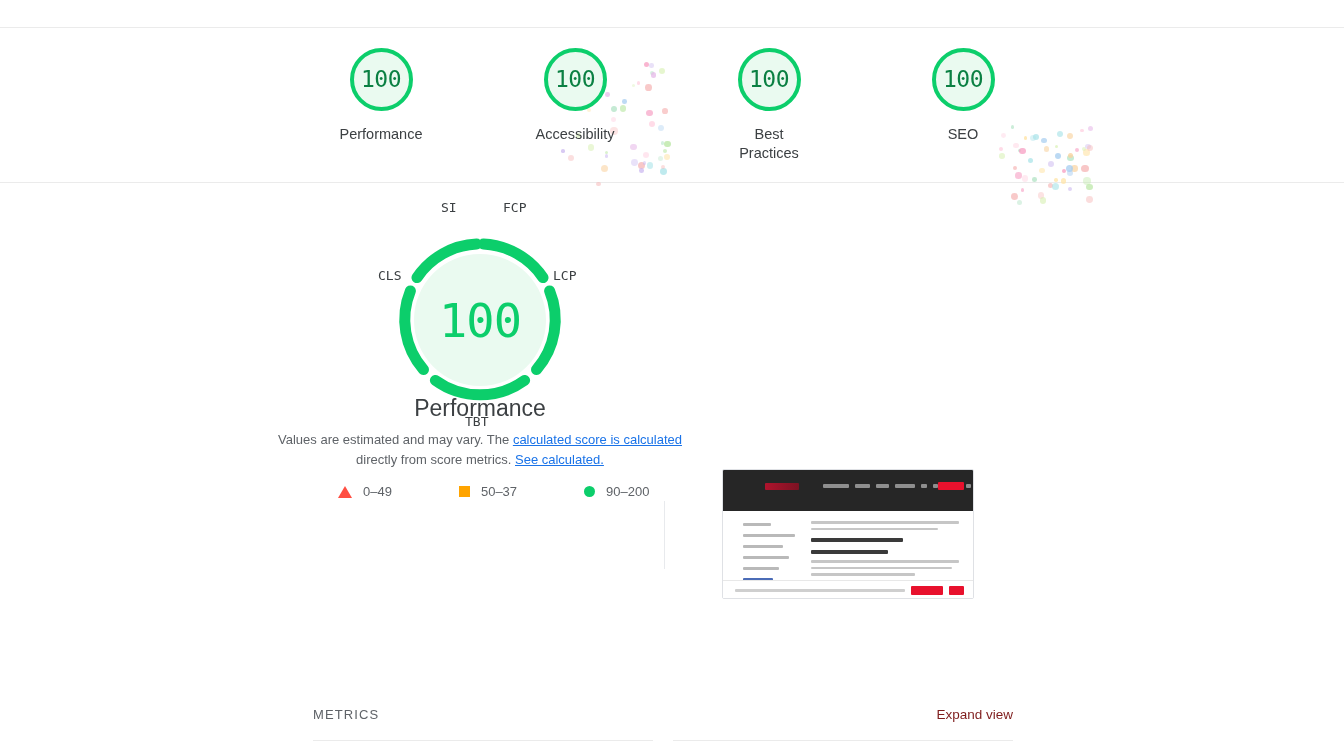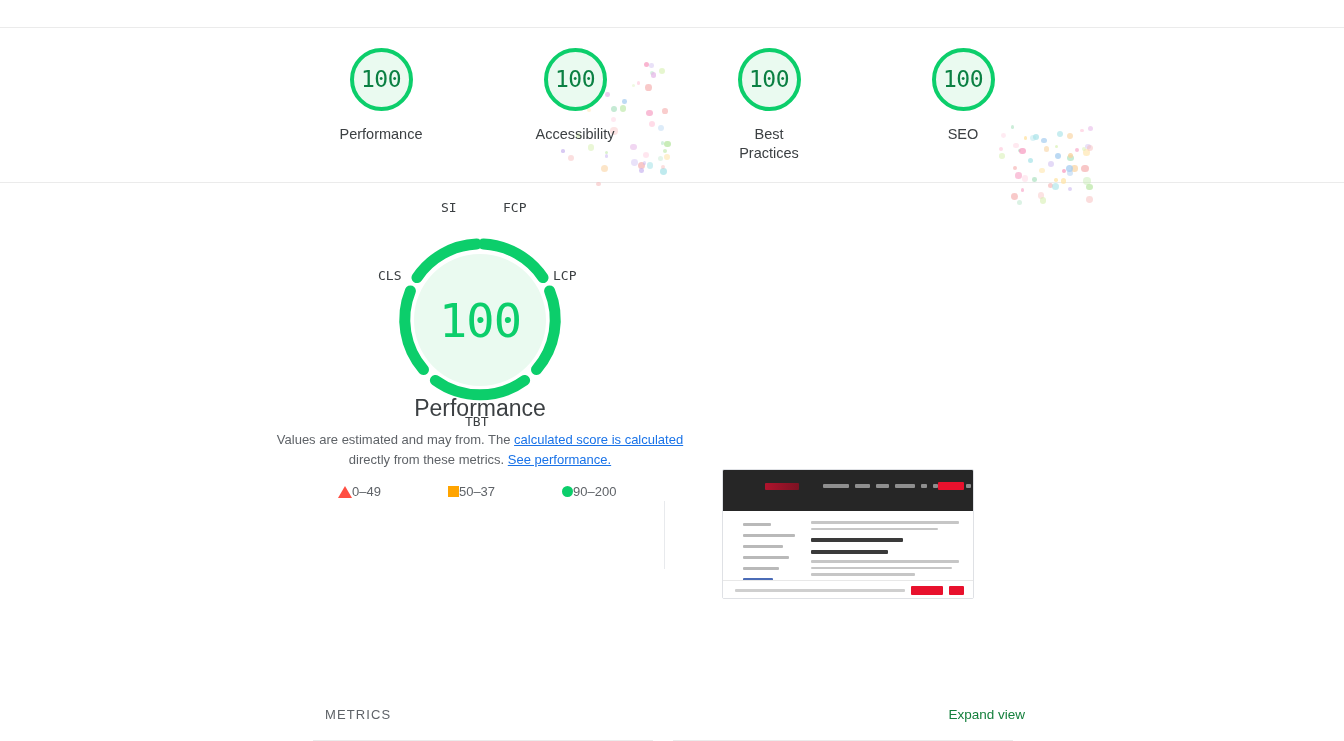--- a/index.html
+++ b/index.html
@@ -148,21 +148,21 @@
   .legend {
     position: absolute;
     left: 338px;
     top: 301px;
     display: flex;
     gap: 67px;
     align-items: center;
     font-size: 13px;
     color: #5f6368;
   }
-  .legend-item { display: flex; align-items: center; }
+  .legend-item { display: flex; align-items: center; gap: 11px; }
   .swatch-tri {
     width: 0; height: 0;
     border-left: 7px solid transparent;
     border-right: 7px solid transparent;
     border-bottom: 12px solid #ff4e42;
   }
   .swatch-sq { width: 11px; height: 11px; background: #ffa400; }
   .swatch-cir { width: 11px; height: 11px; border-radius: 50%; background: #0cce6b; }
 
   
@@ -234,31 +234,30 @@
   }
 
   
   .metrics-head {
     position: absolute;
     left: 313px; top: 524px;
     width: 700px;
     display: flex;
     justify-content: space-between;
     align-items: flex-end;
-    margin-left: 12px;
   }
   .metrics-title {
     font-size: 13px;
     letter-spacing: 1.1px;
     color: #5f6368;
     text-transform: uppercase;
   }
   .expand-view {
     font-size: 13.5px;
-    color: #15803d;
+    color: #7f1d1d;
     cursor: pointer;
     background: none;
     border: none;
     font-family: inherit;
     padding: 0;
   }
 
   .metrics-grid {
     position: absolute;
     left: 313px; top: 557px;
@@ -443,21 +442,21 @@
         <div class="arc-label" style="left:62px; top:-20px;">SI</div>
         <div class="arc-label" style="left:124px; top:-20px;">FCP</div>
         <div class="arc-label" style="left:174px; top:48px;">LCP</div>
         <div class="arc-label" style="left:-1px; top:48px;">CLS</div>
         <div class="arc-label" style="left:86px; top:194px;">TBT</div>
       </div>
 
       <div class="perf-title">Performance</div>
 
       <div class="disclaimer">
-        <span>Values are estimated and may from. The </span><a href="#">calculated score is calculated</a><span> directly from these metrics. </span><a href="#">See performance.</a>
+        <span>Values are estimated and may vary. The </span><a href="#">calculated score is calculated</a><span> directly from score metrics. </span><a href="#">See calculated.</a>
       </div>
 
       <div class="legend">
         <div class="legend-item">
           <span class="swatch-tri"></span>
           <span>0–49</span>
         </div>
         <div class="legend-item">
           <span class="swatch-sq"></span>
           <span>50–37</span>

